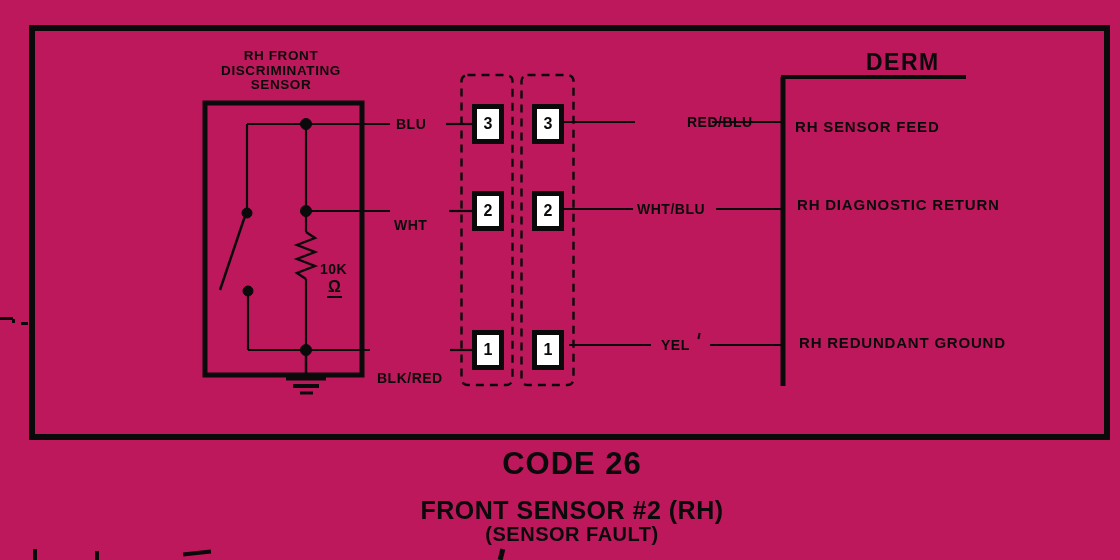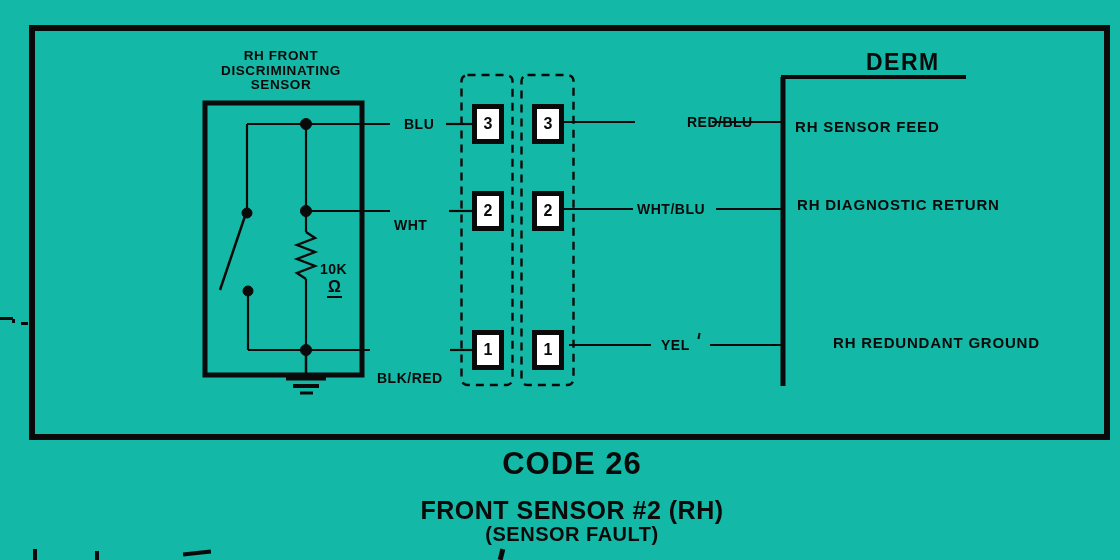--- a/index.html
+++ b/index.html
@@ -1,17 +1,17 @@
 <!DOCTYPE html>
 <html><head>
 <meta charset="utf-8">
 <style>
   html,body{margin:0;padding:0;background:#ffffff;}
   .stage{
-    position:relative;width:1120px;height:560px;background:#14b8a6;
+    position:relative;width:1120px;height:560px;background:#be185d;
     font-family:"Liberation Sans",sans-serif;color:#0a0a0a;overflow:hidden;
   }
   .frame{
     position:absolute;left:29px;top:25px;width:1081px;height:415px;
     border:6px solid #0a0a0a;box-sizing:border-box;
   }
   svg.schematic{position:absolute;left:0;top:0;}
   .lbl{position:absolute;font-weight:700;white-space:nowrap;}
   .wire-lbl{font-size:14px;height:18px;line-height:18px;letter-spacing:.5px;}
   .sig-lbl{font-size:15px;height:18px;line-height:18px;letter-spacing:.8px;}
@@ -91,21 +91,21 @@
 
   <div class="lbl sensor-title">
     <span>RH FRONT</span>
     <span>DISCRIMINATING</span>
     <span>SENSOR</span>
   </div>
 
   <div class="lbl res-val">10K</div>
   <div class="lbl res-unit">Ω</div>
 
-  <div class="lbl wire-lbl" style="left:396px;top:115px;margin-left:8px;">BLU</div>
+  <div class="lbl wire-lbl" style="left:396px;top:115px;">BLU</div>
   <div class="lbl wire-lbl" style="left:394px;top:216px;">WHT</div>
   <div class="lbl wire-lbl" style="left:377px;top:341px;margin-top:28px;">BLK/RED</div>
 
   <div class="pin-box" style="left:472px;top:104px;">
     <span>3</span>
     </div>
   <div class="pin-box" style="left:472px;top:191px;">
     <span>2</span>
     </div>
   <div class="pin-box" style="left:472px;top:330px;">
@@ -122,21 +122,21 @@
     <span>1</span>
     </div>
 
   <div class="lbl wire-lbl" style="left:639px;top:113px;margin-left:48px;">RED/BLU</div>
   <div class="lbl wire-lbl" style="left:637px;top:200px;">WHT/BLU</div>
   <div class="lbl wire-lbl" style="left:661px;top:336px;">YEL</div>
 
   <div class="lbl derm-title">DERM</div>
   <div class="lbl sig-lbl" style="left:795px;top:118px;">RH SENSOR FEED</div>
   <div class="lbl sig-lbl" style="left:797px;top:196px;">RH DIAGNOSTIC RETURN</div>
-  <div class="lbl sig-lbl" style="left:833px;top:334px;">RH REDUNDANT GROUND</div>
+  <div class="lbl sig-lbl" style="left:799px;top:334px;">RH REDUNDANT GROUND</div>
 
   <div class="lbl rev-block">
   </div>
 
   <div class="lbl cap cap-code">CODE 26</div>
   <div class="lbl cap cap-title">FRONT SENSOR #2 (RH)</div>
   <div class="lbl cap cap-sub">(SENSOR FAULT)</div>
 
   <div class="artifact" style="left:0;top:317px;width:13px;height:3px;"></div>
   <div class="artifact" style="left:12px;top:319px;width:3px;height:4px;"></div>

